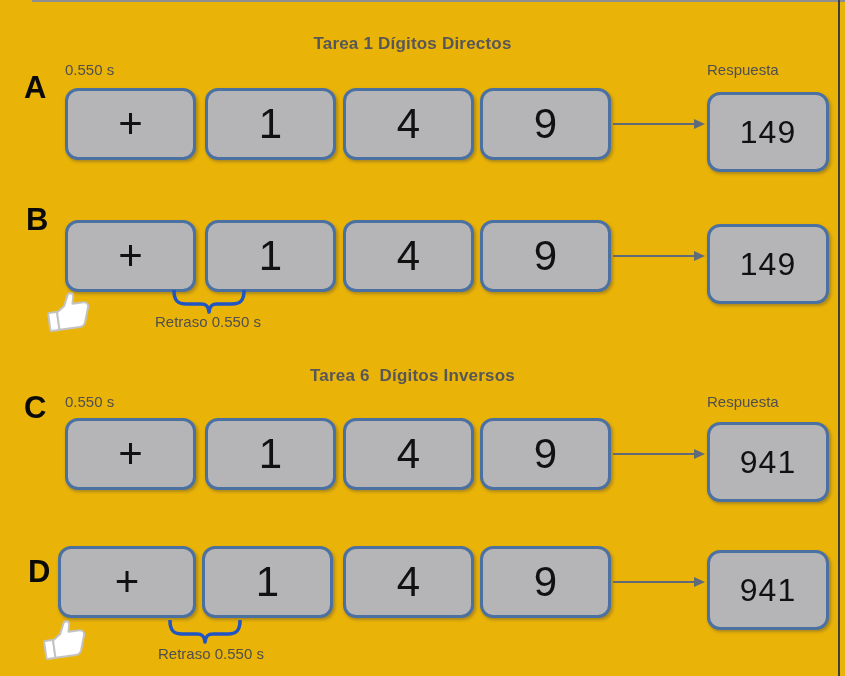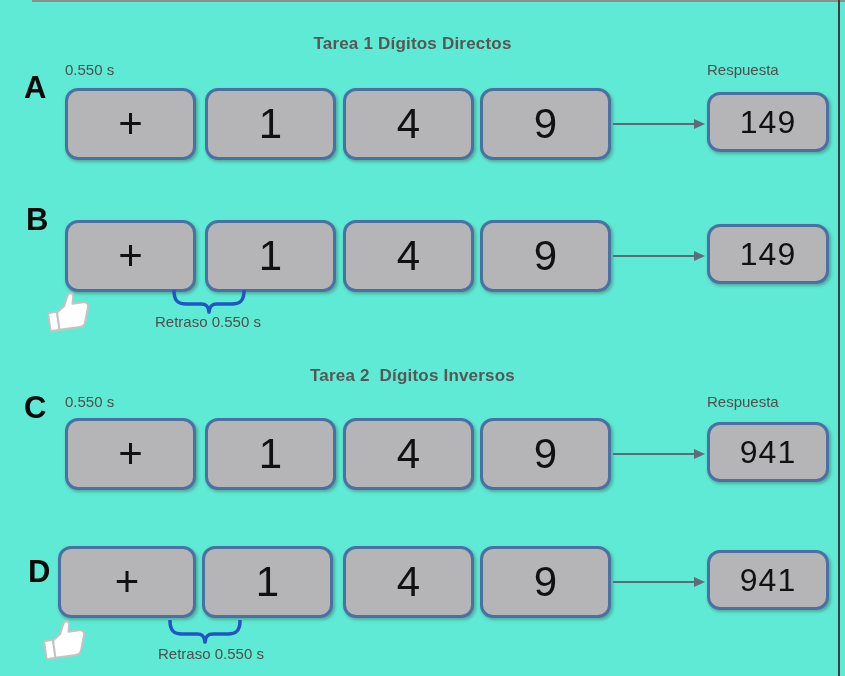--- a/index.html
+++ b/index.html
@@ -1,17 +1,17 @@
 <!DOCTYPE html>
 <html><head>
 <meta charset="utf-8">
 <style>
   html,body{margin:0;padding:0;background:#ffffff;}
   .fig{
-    position:relative;width:845px;height:676px;background:#5eead4;overflow:hidden;
+    position:relative;width:845px;height:676px;background:#eab308;overflow:hidden;
     font-family:"Liberation Sans", sans-serif;
   }
   .frame-top{position:absolute;left:32px;top:0;width:813px;height:2px;background:#8f8f8f;}
   .frame-right{position:absolute;left:838px;top:0;width:2px;height:676px;background:#3f3f3f;}
 
   .task-title{
     position:absolute;left:0;right:20px;text-align:center;
     font-size:17px;font-weight:bold;color:#575757;white-space:pre;letter-spacing:.2px;
   }
   .letter{
@@ -19,21 +19,21 @@
   }
   .mini{
     position:absolute;font-size:15px;color:#4f4f4f;line-height:1.1;
   }
   .box{
     position:absolute;background:#b5b5b7;border:3px solid #4b71a3;border-radius:13px;
     box-sizing:border-box;display:flex;align-items:center;justify-content:center;
     box-shadow:1.5px 2px 3px rgba(60,60,60,.35);color:#111111;
   }
   .stim{width:131px;height:72px;font-size:42px;}
-  .resp{width:122px;height:60px;font-size:32px;letter-spacing:1px;text-align:right;}
+  .resp{width:122px;height:80px;font-size:32px;letter-spacing:1px;text-align:right;}
   .arrow{position:absolute;}
   .bracket{position:absolute;}
   .thumb{position:absolute;transform:rotate(-8deg);}
 </style>
 </head>
 <body>
 
 <div class="fig">
 
   <div class="frame-top"></div>
@@ -77,21 +77,21 @@
       <path d="M13,40 V22.5 L21,17 L25.5,7.5 C26.8,4 31.8,5 31.2,8.8 L29.5,16 H40.5 C43.6,16 45.4,18.8 44.4,21.6 L39.4,36 C38.5,38.6 36.4,40 33.6,40 Z"></path>
     </g>
   </svg>
 
   <svg class="bracket" style="left:170px;top:290px" width="78" height="24" viewBox="0 0 78 24">
     <path d="M4,1 C4,11 8,14 16,14 L31,14 C36,14 38.5,16 39,22 C39.5,16 42,14 47,14 L62,14 C70,14 74,11 74,1" fill="none" stroke="#2255c4" stroke-width="3.6" stroke-linecap="round" stroke-linejoin="round"></path>
   </svg>
 
   <span class="mini" style="left:155px;top:314px;width:170px">Retraso 0.550 s</span>
 
-  <div class="task-title" style="top:366px">Tarea 2  Dígitos Inversos</div>
+  <div class="task-title" style="top:366px">Tarea 6  Dígitos Inversos</div>
 
   <span class="letter" style="left:24px;top:392px">C</span>
   <span class="mini" style="left:65px;top:394px;width:131px">0.550 s</span>
   <span class="mini" style="left:707px;top:394px;width:122px">Respuesta</span>
 
   <div class="box stim" style="left:65px;top:418px">+</div>
   <div class="box stim" style="left:205px;top:418px">1</div>
   <div class="box stim" style="left:343px;top:418px">4</div>
   <div class="box stim" style="left:480px;top:418px">9</div>
 

